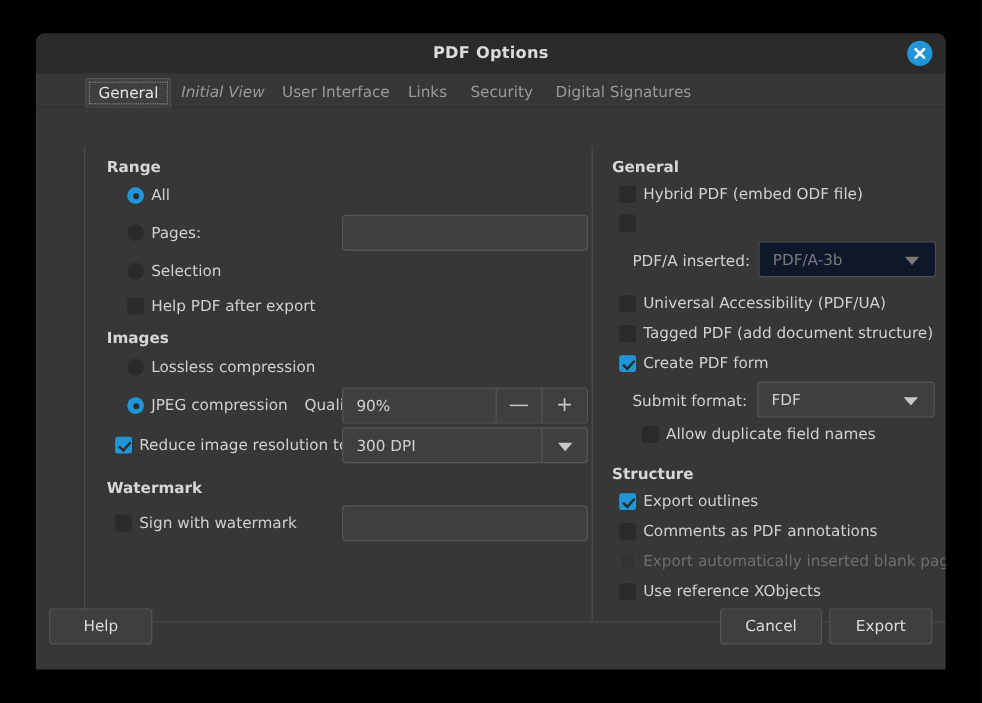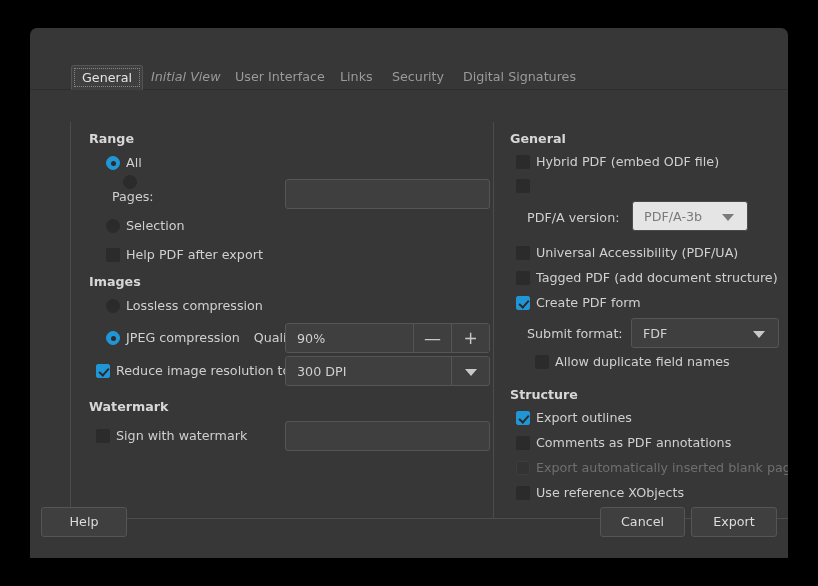--- a/index.html
+++ b/index.html
@@ -207,20 +207,28 @@
     line-height: 28px;
     text-align: center;
     cursor: pointer;
   }
 </style>
 </head>
 <body>
 
 <div id="dialog">
 
+  <div id="titlebar">
+    <div id="title-text">PDF Options</div>
+    <div id="close-btn">
+      <svg width="13" height="13" viewBox="0 0 13 13" aria-hidden="true">
+        <path d="M3 3 L10 10 M10 3 L3 10" stroke="#ffffff" stroke-width="2.2" stroke-linecap="round"></path>
+      </svg>
+    </div>
+  </div>
 
   <div id="tabbar">
     <div class="tab active" style="left:41px;">General</div>
     <div class="tab" style="left:111px;font-style:italic;">Initial View</div>
     <div class="tab" style="left:195px;">User Interface</div>
     <div class="tab" style="left:300px;">Links</div>
     <div class="tab" style="left:352px;">Security</div>
     <div class="tab" style="left:423px;">Digital Signatures</div>
   </div>
 
@@ -229,21 +237,21 @@
 
     <div class="pane" id="pane-left">
 
       <div class="section-title" style="left:18px; top:9px;">Range</div>
 
       <div class="row" style="left:35px; top:33px;">
         <span class="radio on"></span>
         <span class="lbl">All</span>
       </div>
 
-      <div class="row" style="left:35px; top:53px;flex-direction:column;">
+      <div class="row" style="left:35px; top:64px;">
         <span class="radio"></span>
         <span class="lbl">Pages:</span>
       </div>
       <div class="field" style="left:214px; top:57px; width:205px;">
         <div class="val"></div>
       </div>
 
       <div class="row" style="left:35px; top:96px;">
         <span class="radio"></span>
         <span class="lbl">Selection</span>
@@ -305,23 +313,23 @@
       <div class="row" style="left:22px; top:32px;">
         <span class="cbx"></span>
         <span class="lbl">Hybrid PDF (embed ODF file)</span>
       </div>
 
       <div class="row" style="left:22px; top:57px;">
         <span class="cbx"></span>
       </div>
 
       <div class="row disabled" style="left:33px; top:88px;">
-        <span style="color:#d0d0d0;">PDF/A version:</span>
-      </div>
-      <div class="field" style="left:138px; top:79px; width:116px; background:#e5e5e5; border-color:#4b4b4b;padding-left:40px;">
+        <span style="color:#d0d0d0;">PDF/A inserted:</span>
+      </div>
+      <div class="field" style="left:138px; top:79px; width:148px; background:#0f172a; border-color:#4b4b4b;padding-left:40px;">
         <div class="val dim">PDF/A-3b</div>
         <div class="combo-btn" style="border-left:none;">
           <span class="caret dim" style="left:13px;"></span>
         </div>
       </div>
 
       <div class="row" style="left:22px; top:123px;">
         <span class="cbx"></span>
         <span class="lbl">Universal Accessibility (PDF/UA)</span>
       </div>

